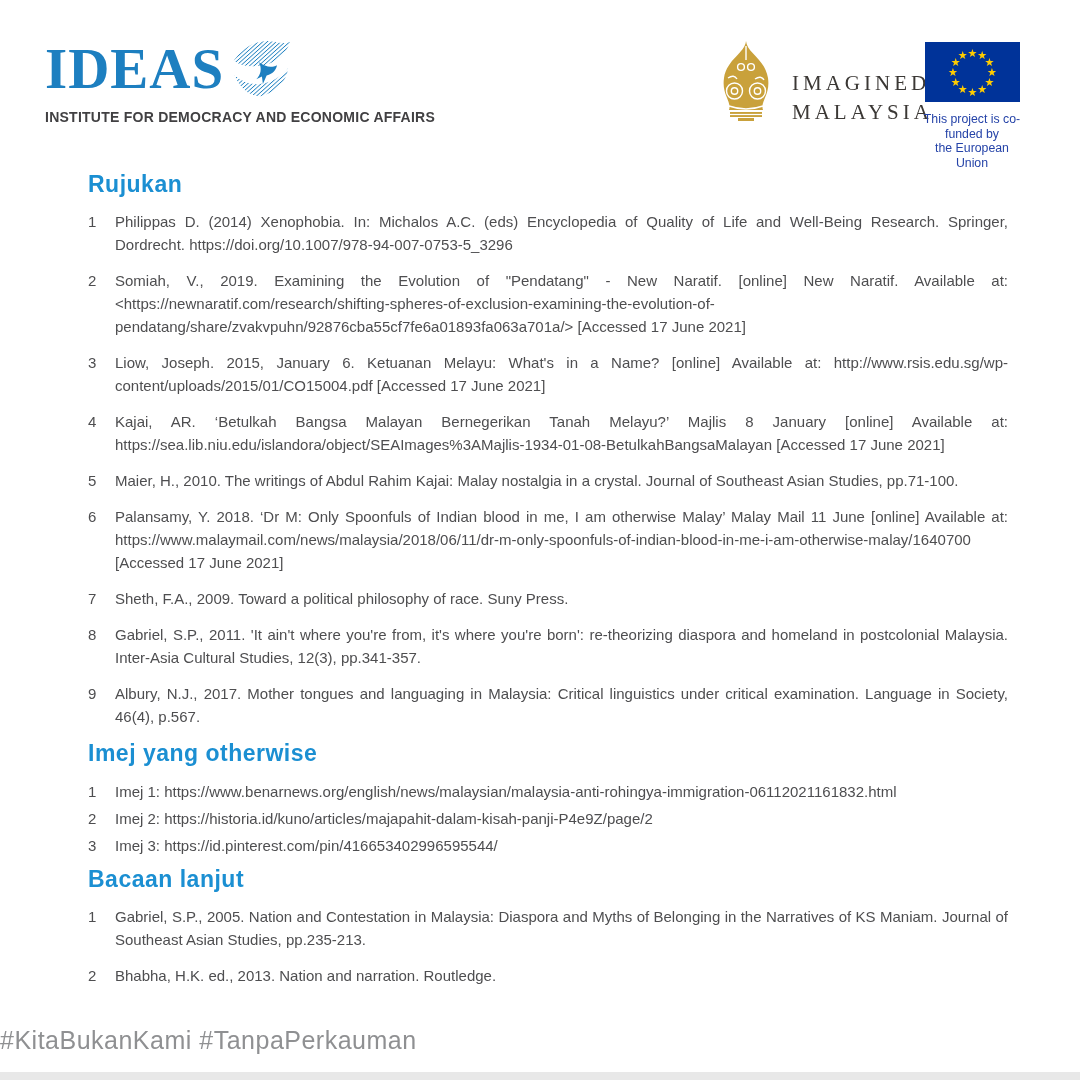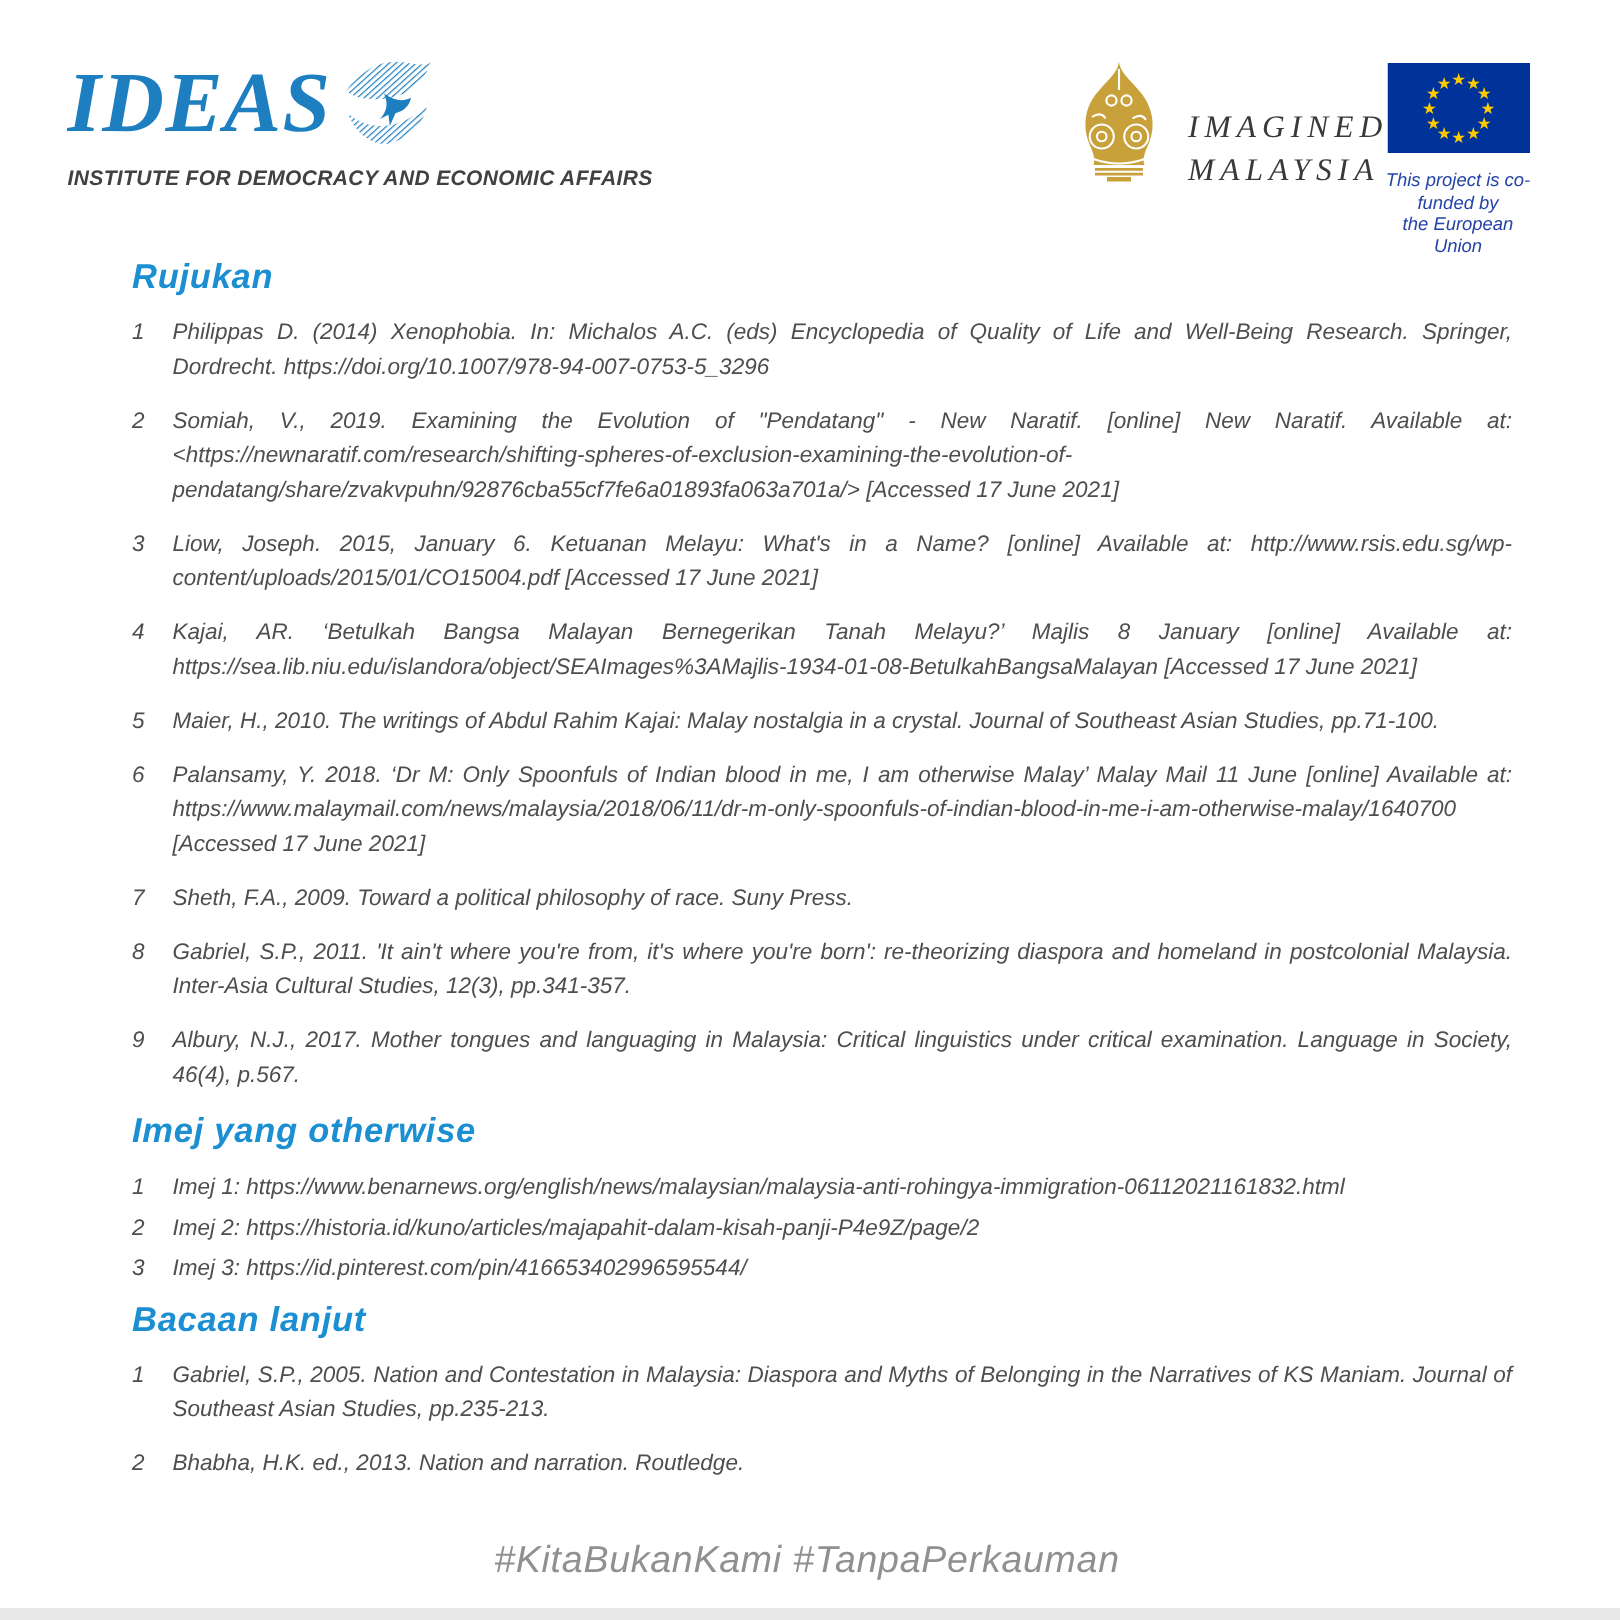--- a/index.html
+++ b/index.html
@@ -4,21 +4,20 @@
 <style>
   * { margin:0; padding:0; box-sizing:border-box; }
   html,body { background:#e8e8e8; }
   .page {
     position:relative;
     width:1080px; height:1072px;
     margin:0 auto;
     background:#ffffff;
     font-family:"Liberation Sans", sans-serif;
     overflow:hidden;
-    font-style:italic;
   }
 
   
   .ideas-block { position:absolute; left:45px; top:40px; }
   .ideas-row { display:flex; align-items:flex-start; }
   .ideas-word {
     font-family:"Liberation Serif", serif;
     font-weight:bold; font-size:57px; line-height:1;
     color:#1d7fc0; letter-spacing:1px;
   }
@@ -68,21 +67,20 @@
     color:#4e4e50;
   }
   ol.refs li { margin-bottom:13px; }
   ol.imgs li { margin-bottom:4px;justify-content:flex-end; }
   ol.item-list .txt { flex:1; overflow-wrap:anywhere; }
   ol.refs .txt { text-align:justify; }
 
   
   .footer {
     position:absolute; left:0; right:4px; top:1026px;
-    text-align:center;
   }
   .hashtags {
     font-size:25px; letter-spacing:0.5px;
     color:#8f9092;
   }
 </style>
 </head>
 <body>
 
 <div class="page">

